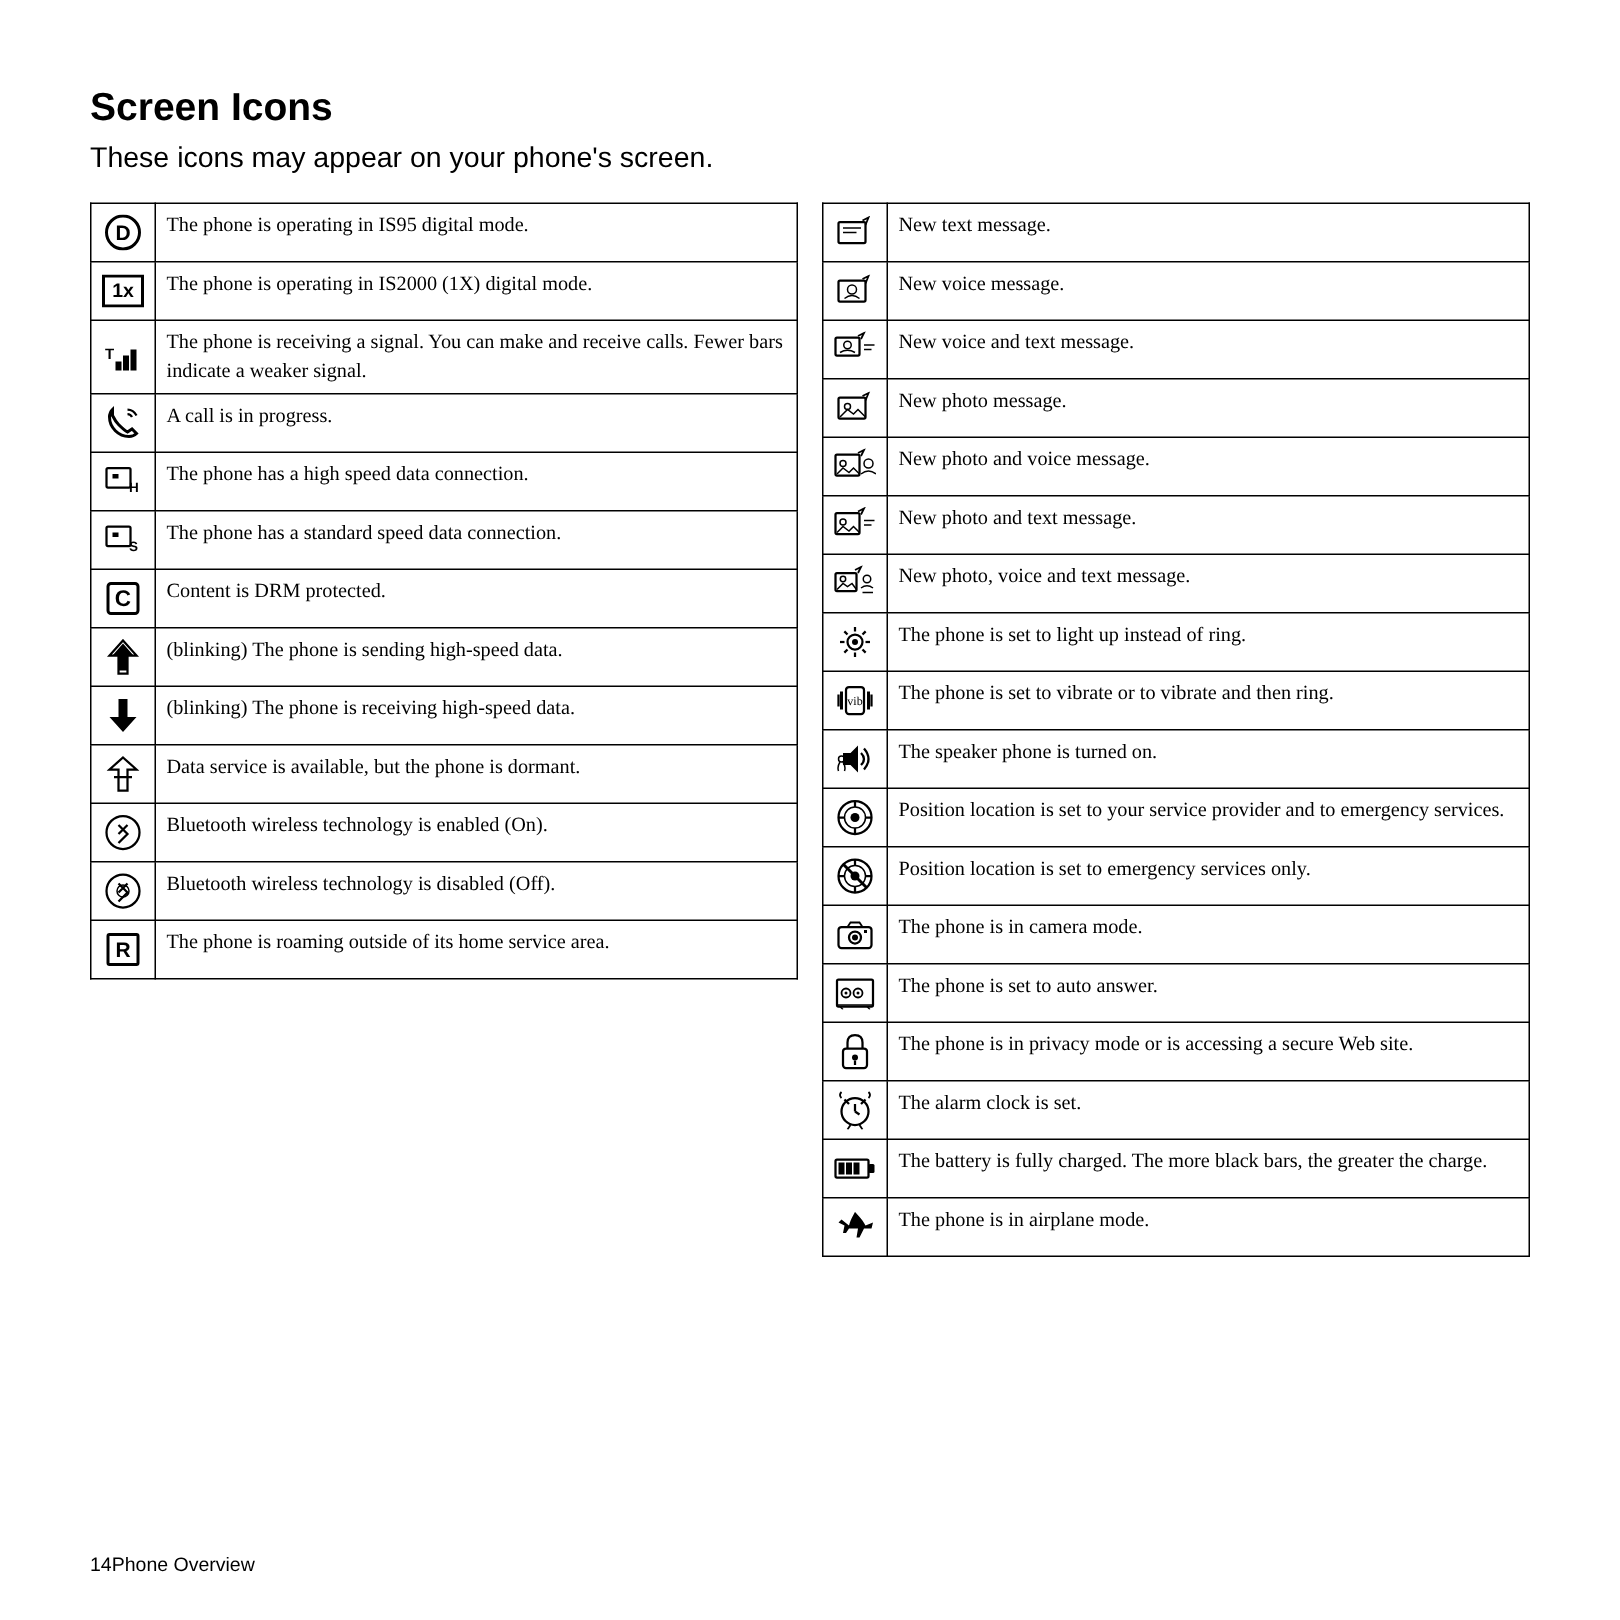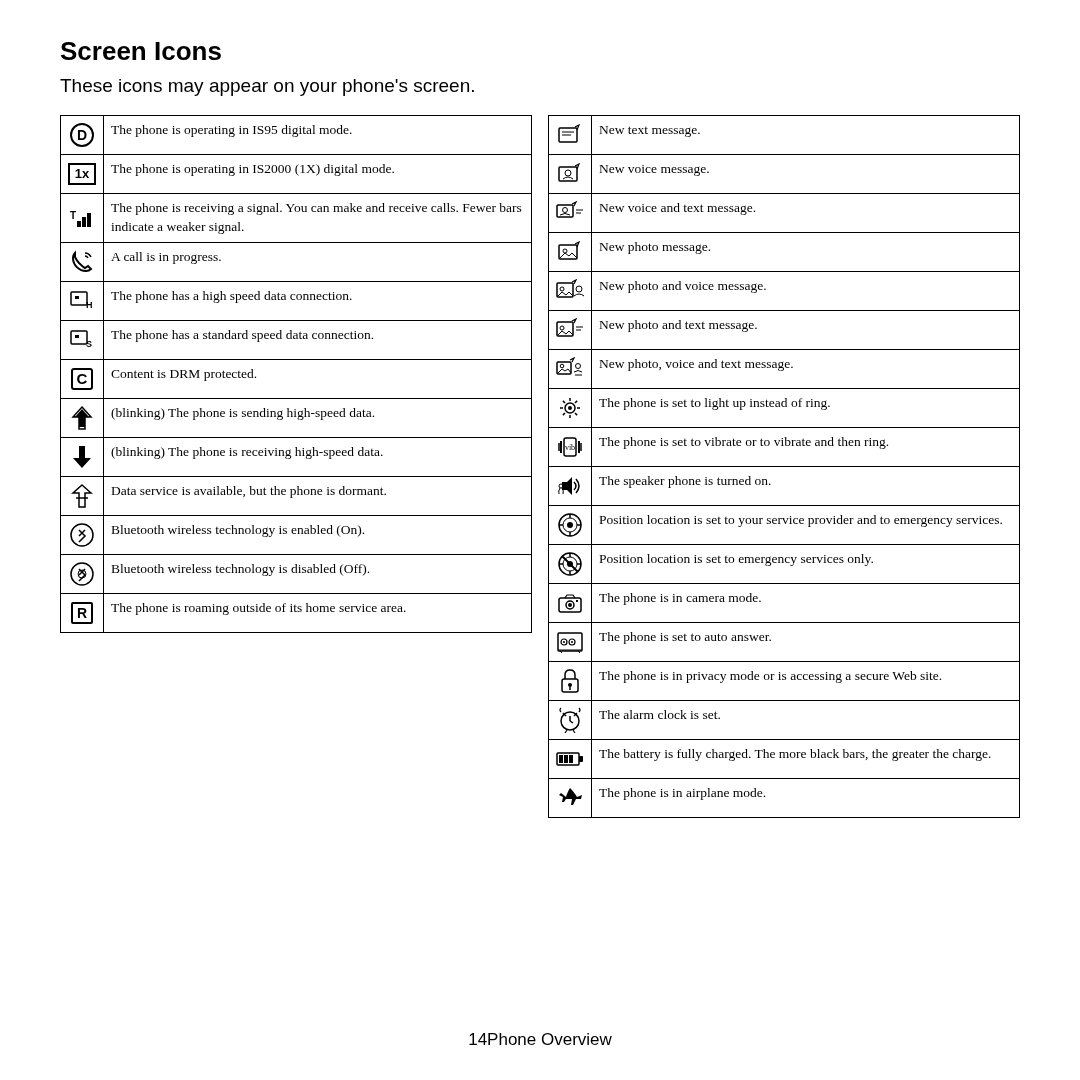--- a/index.html
+++ b/index.html
@@ -8,21 +8,21 @@
       height: 1080px;
       background: #fff;
       font-family: Georgia, 'Times New Roman', serif;
       font-size: 14px;
       color: #000;
       overflow: hidden;
     }
     .page {
       width: 1080px;
       height: 1080px;
-      padding: 36px 60px 30px 60px;
+      padding: 56px 60px 30px 60px;
       display: flex;
       flex-direction: column;
     }
     h1 {
       font-size: 26px;
       font-weight: bold;
       margin-bottom: 8px;
       font-family: Arial, sans-serif;
     }
     .subtitle {
@@ -56,24 +56,24 @@
     .icon-symbol {
       display: flex;
       align-items: center;
       justify-content: center;
       width: 100%;
       height: 100%;
       min-height: 28px;
     }
     .footer {
       display: flex;
-      justify-content: center;
+      justify-content: flex-start;
       align-items: center;
       margin-top: 12px;
-      font-size: 17px;
+      font-size: 13px;
       font-family: Arial, sans-serif;
     }
   </style>
 </head>
 <body>
 
 <div class="page">
   <h1>Screen Icons</h1>
   <p class="subtitle">These icons may appear on your phone's screen.</p>
 

